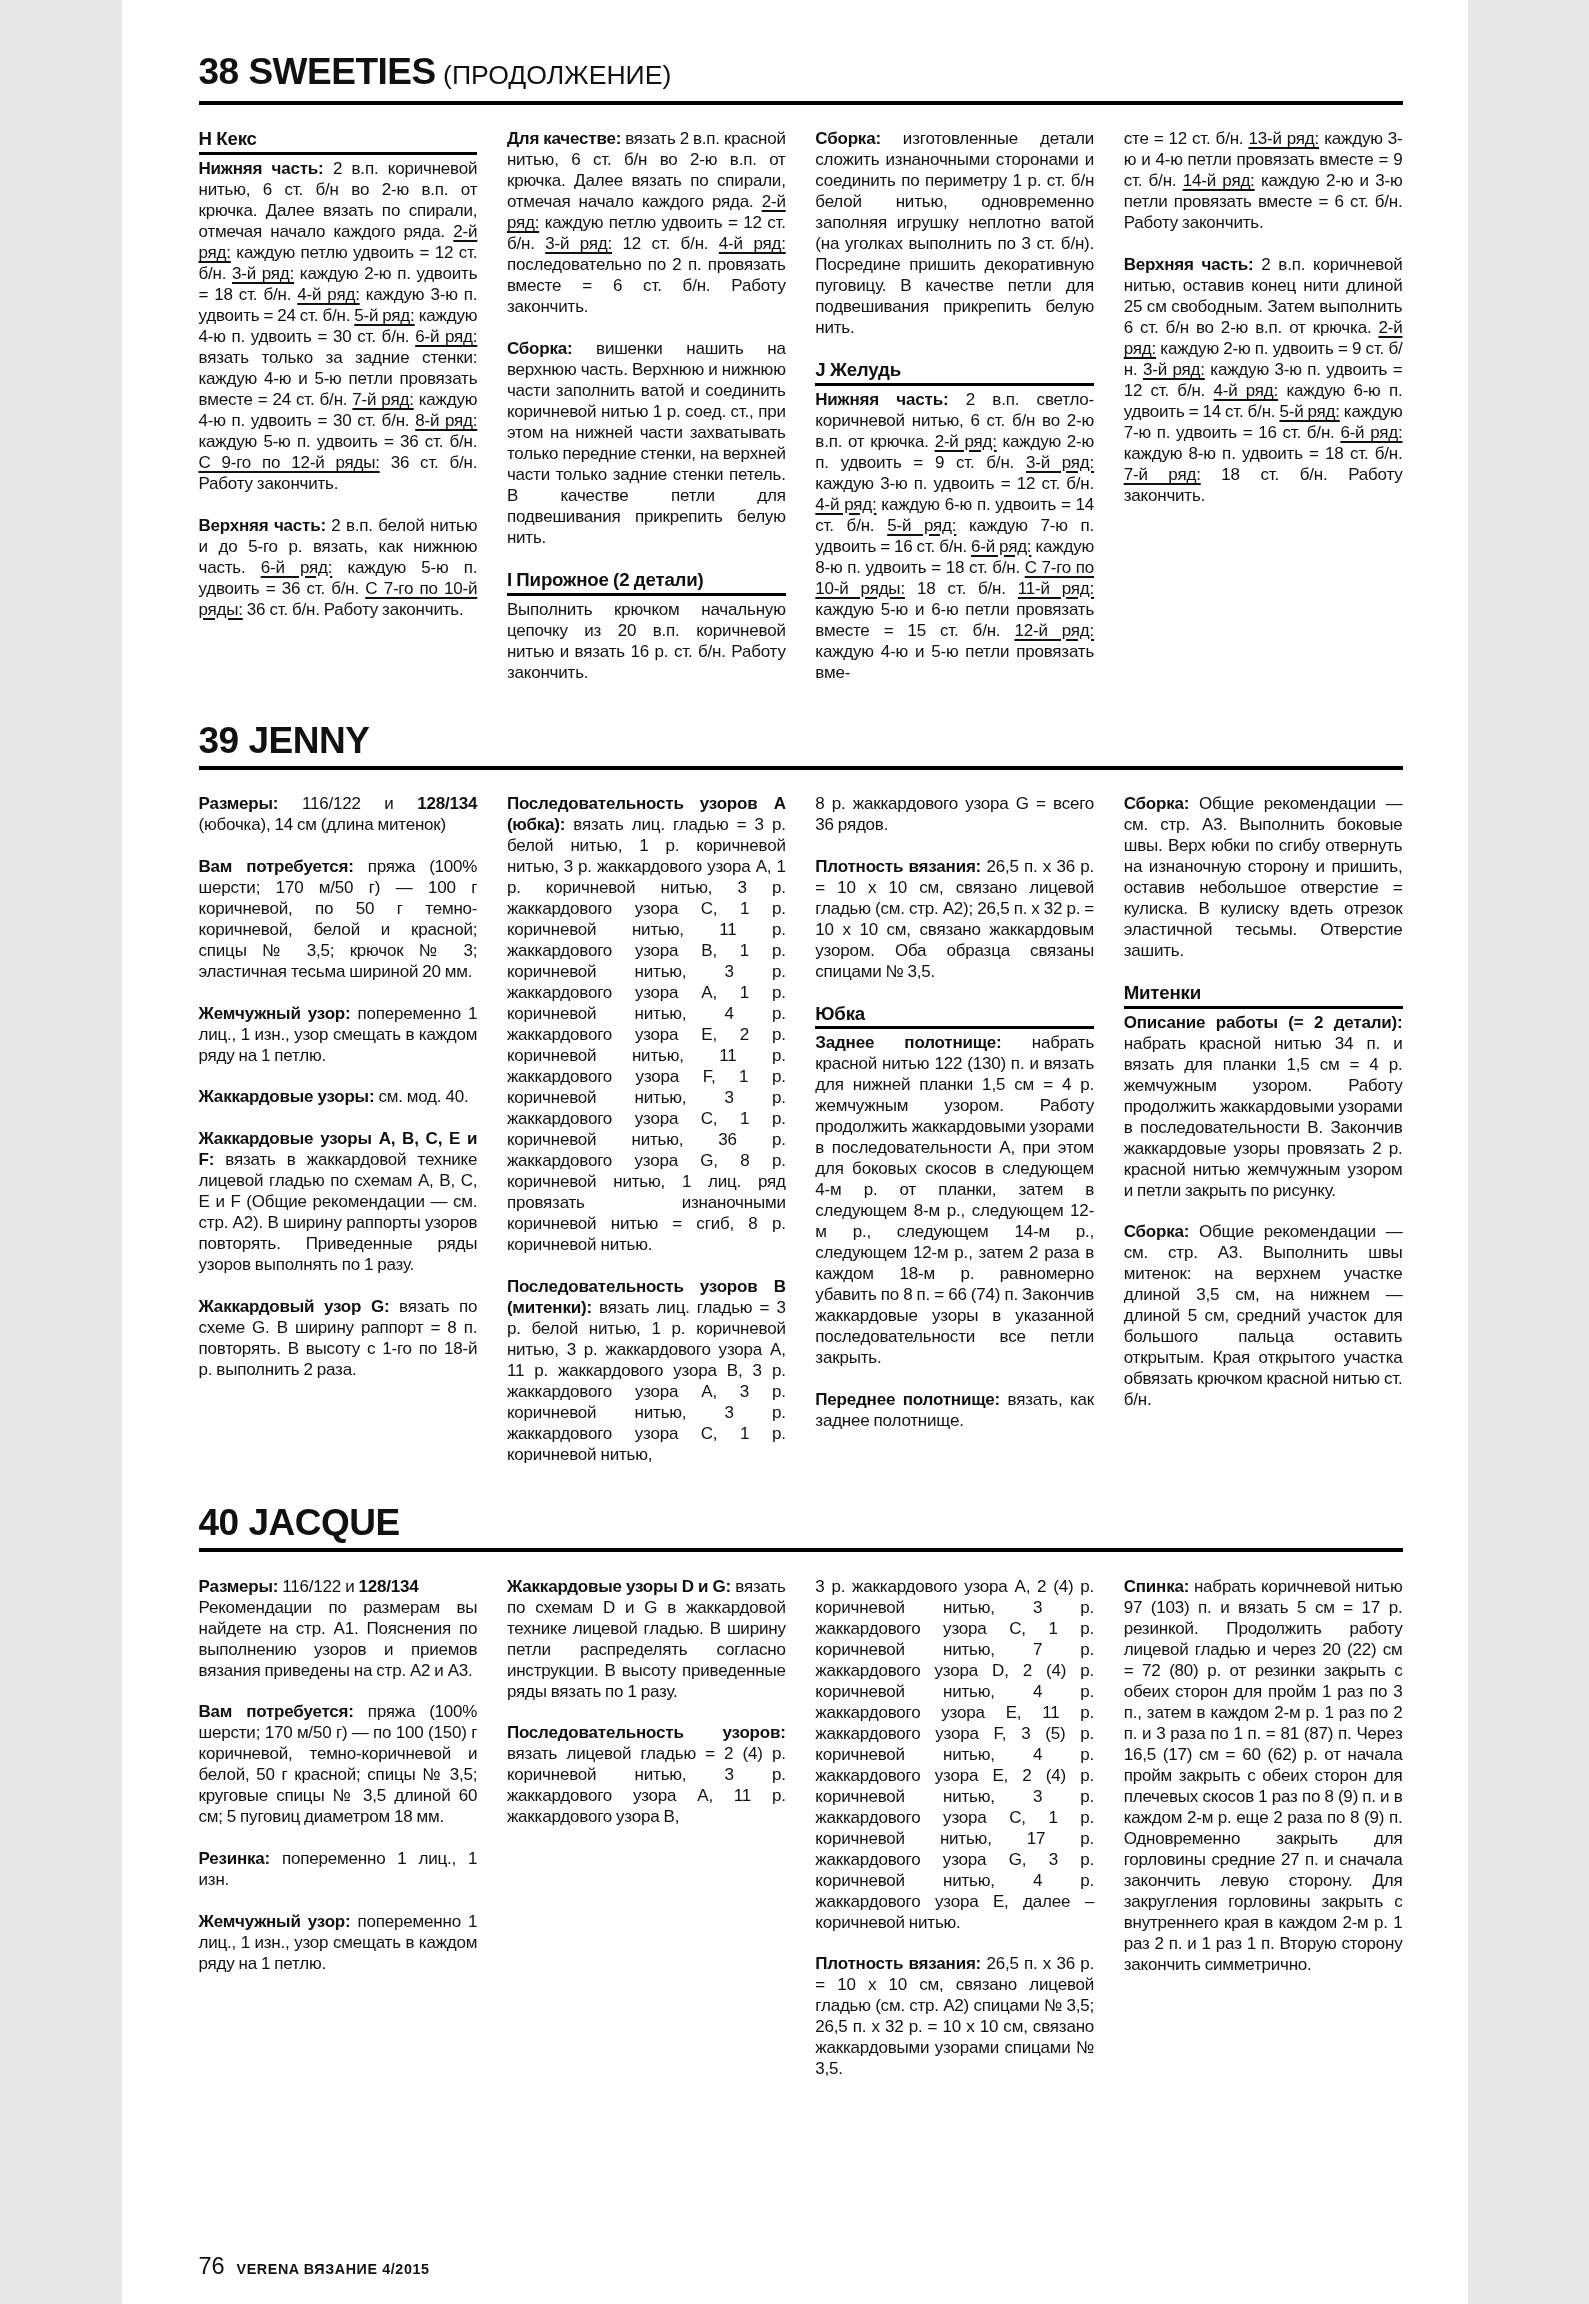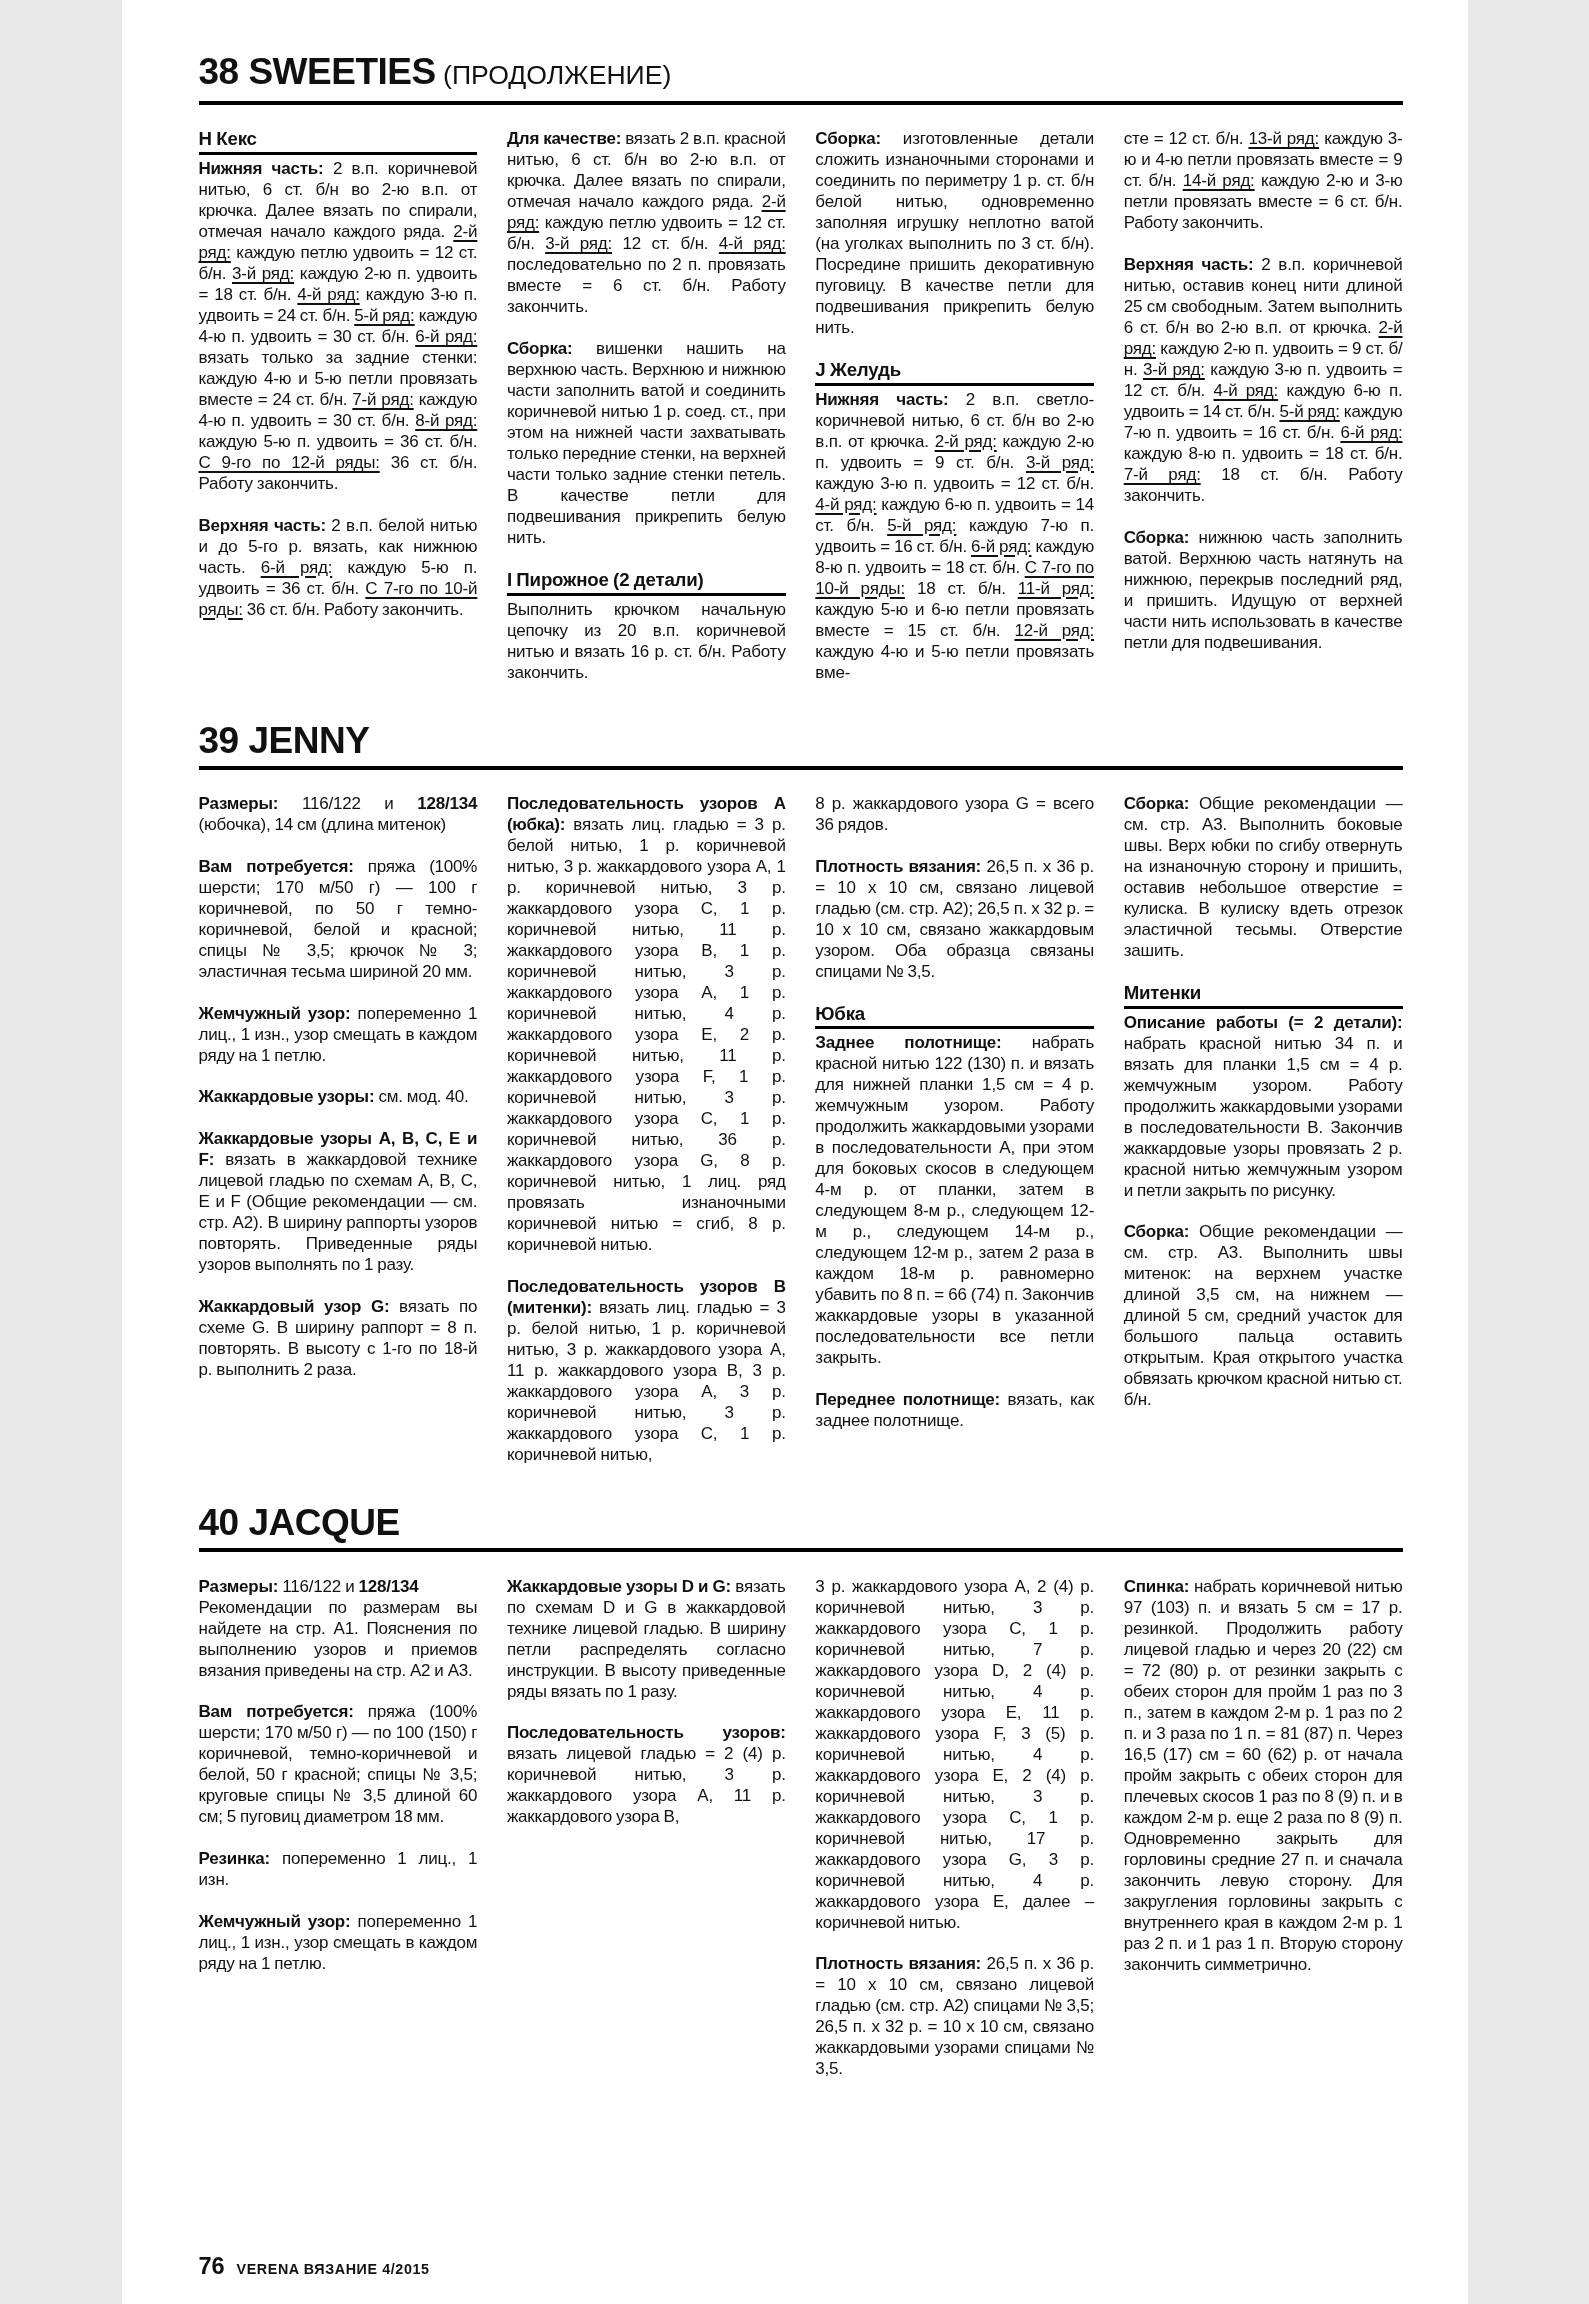--- a/index.html
+++ b/index.html
@@ -49,21 +49,21 @@
     padding-bottom: 2px;
     margin: 0 0 3px 0;
     text-align: left;
   }
   u { text-decoration: underline; text-decoration-thickness: 1.5px; text-underline-offset: 3px; }
   .footer {
     position: absolute;
     left: 77px; bottom: 23.6px;
     display: flex; align-items: baseline; gap: 11.8px;
   }
-  .pagenum { font-size: 23.6px; font-weight: bold; }
+  .pagenum { font-size: 23.6px; font-weight: normal; }
   .mag { font-size: 14.3px; font-weight: bold; letter-spacing: 0.6px; }
 </style>
 </head>
 <body>
 
 <div class="page">
   <main>
       <section class="section">
         <h2 class="sec-title"><span>38 SWEETIES</span><span class="sec-suffix"> (ПРОДОЛЖЕНИЕ)</span></h2>
         <div class="cols">
@@ -79,21 +79,20 @@
             <p>Выполнить крючком начальную цепочку из 20 в.п. коричневой нитью и вязать 16 р. ст. б/н. Работу закончить.</p>
           </div>
           <div class="col">
             <p><span class="lead">Сборка:</span> изготовленные детали сложить изнаночными сторонами и соединить по периметру 1 р. ст. б/н белой нитью, одновременно заполняя игрушку неплотно ватой (на уголках выполнить по 3 ст. б/н). Посредине пришить декоративную пуговицу. В качестве петли для подвешивания прикрепить белую нить.</p>
             <div class="col-heading">J Желудь</div>
             <p><span class="lead">Нижняя часть:</span> 2 в.п. светло-коричневой нитью, 6 ст. б/н во 2-ю в.п. от крючка. <u>2-й ряд:</u> каждую 2-ю п. удвоить = 9 ст. б/н. <u>3-й ряд:</u> каждую 3-ю п. удвоить = 12 ст. б/н. <u>4-й ряд:</u> каждую 6-ю п. удвоить = 14 ст. б/н. <u>5-й ряд:</u> каждую 7-ю п. удвоить = 16 ст. б/н. <u>6-й ряд:</u> каждую 8-ю п. удвоить = 18 ст. б/н. <u>С 7-го по 10-й ряды:</u> 18 ст. б/н. <u>11-й ряд:</u> каждую 5-ю и 6-ю петли провязать вместе = 15 ст. б/н. <u>12-й ряд:</u> каждую 4-ю и 5-ю петли провязать вме-</p>
           </div>
           <div class="col">
             <p>сте = 12 ст. б/н. <u>13-й ряд:</u> каждую 3-ю и 4-ю петли провязать вместе = 9 ст. б/н. <u>14-й ряд:</u> каждую 2-ю и 3-ю петли провязать вместе = 6 ст. б/н. Работу закончить.</p>
             <p><span class="lead">Верхняя часть:</span> 2 в.п. коричневой нитью, оставив конец нити длиной 25 см свободным. Затем выполнить 6 ст. б/н во 2-ю в.п. от крючка. <u>2-й ряд:</u> каждую 2-ю п. удвоить = 9 ст. б/н. <u>3-й ряд:</u> каждую 3-ю п. удвоить = 12 ст. б/н. <u>4-й ряд:</u> каждую 6-ю п. удвоить = 14 ст. б/н. <u>5-й ряд:</u> каждую 7-ю п. удвоить = 16 ст. б/н. <u>6-й ряд:</u> каждую 8-ю п. удвоить = 18 ст. б/н. <u>7-й ряд:</u> 18 ст. б/н. Работу закончить.</p>
-            <p><span class="lead">Сборка:</span> нижнюю часть заполнить ватой. Верхнюю часть натянуть на нижнюю, перекрыв последний ряд, и пришить. Идущую от верхней части нить использовать в качестве петли для подвешивания.</p>
           </div>
         </div>
       </section>
       <section class="section">
         <h2 class="sec-title"><span>39 JENNY</span></h2>
         <div class="cols">
           <div class="col">
             <p><span class="lead">Размеры:</span> 116/122 и <b>128/134</b> (юбочка), 14 см (длина митенок)</p>
             <p><span class="lead">Вам потребуется:</span> пряжа (100% шерсти; 170 м/50 г) — 100 г коричневой, по 50 г темно-коричневой, белой и красной; спицы № 3,5; крючок № 3; эластичная тесьма шириной 20 мм.</p>
             <p><span class="lead">Жемчужный узор:</span> попеременно 1 лиц., 1 изн., узор смещать в каждом ряду на 1 петлю.</p>

